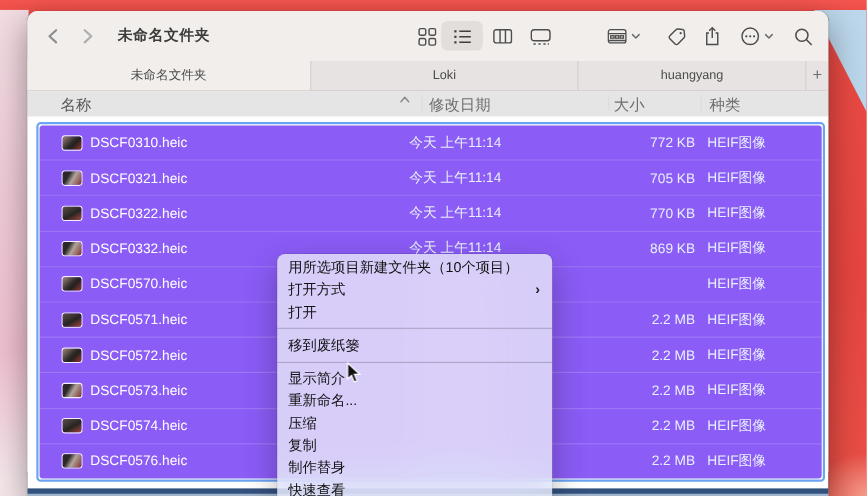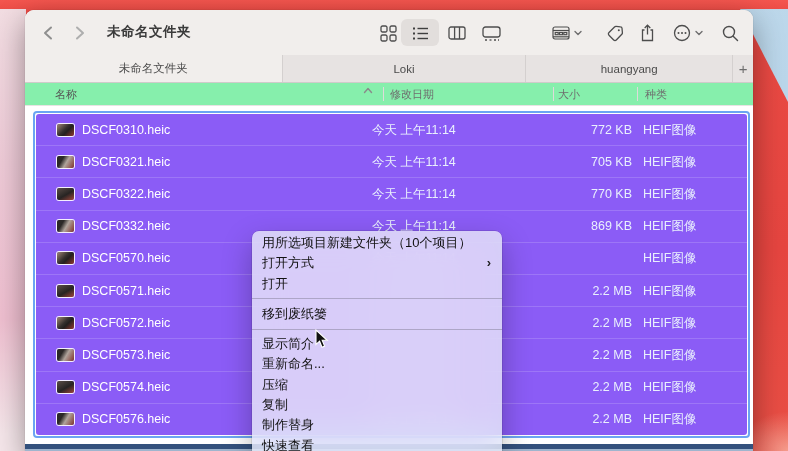--- a/index.html
+++ b/index.html
@@ -29,21 +29,21 @@
 
   
   .tabbar{display:flex;height:27px;background:#e7e3e2;border-bottom:1px solid #cfcbca;font-size:11.5px;color:#4b4b4b;}
   .tab{display:flex;align-items:center;justify-content:center;border-left:1px solid #d4d0cf;overflow:hidden;white-space:nowrap;}
   .tab:first-child{border-left:none;}
   .tab.active{background:#f1eeec;}
   .tab-w0{width:257px;}.tab-w1{width:243px;}.tab-w2{width:206px;}
   .newtab{width:20px;display:flex;align-items:center;justify-content:center;border-left:1px solid #d4d0cf;font-size:15px;color:#6d6d6d;}
 
   
-  .colheader{position:relative;height:22px;background:#86efac;border-bottom:1px solid #e7e4e3;font-size:11px;color:#6e6e6e;}
+  .colheader{position:relative;height:22px;background:#e5e5e5;border-bottom:1px solid #e7e4e3;font-size:14px;color:#6e6e6e;}
   .colheader .h{position:absolute;top:4px;}
   .h-name{left:30px;color:#555;}
   .h-sort{left:338px;top:5px;color:#8a8a8a;}
   .h-date{left:365px;}
   .h-size{left:533px;}
   .h-kind{left:620px;}
   .h-sep{position:absolute;top:4px;width:1px;height:14px;background:#dedbda;}
   .sep1{left:358px;}.sep2{left:528px;}.sep3{left:612px;}
 
   

